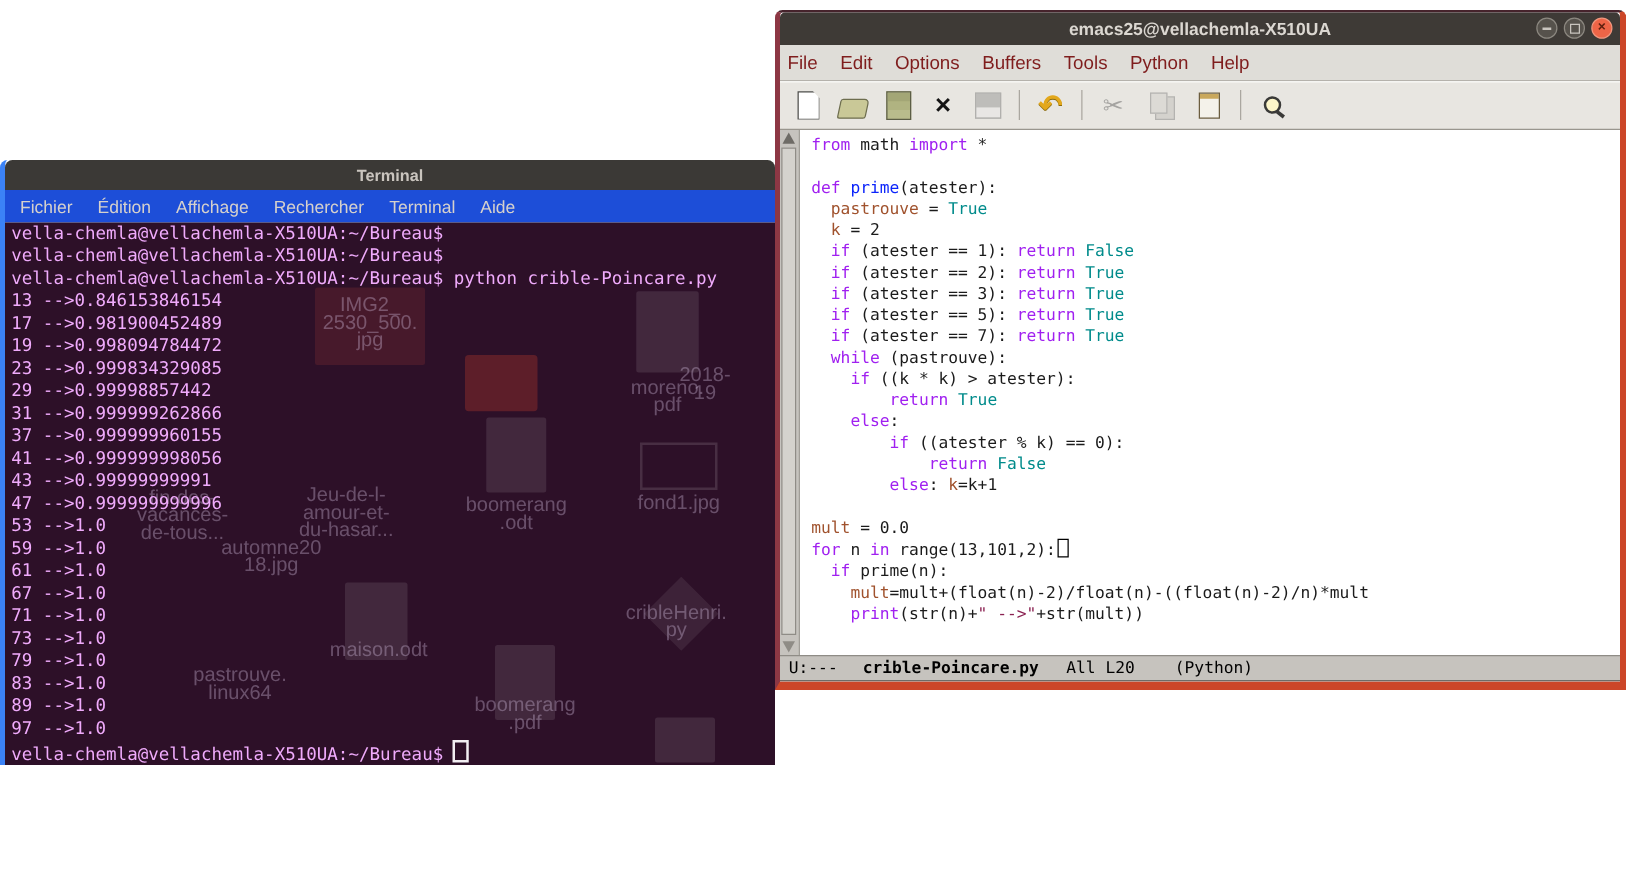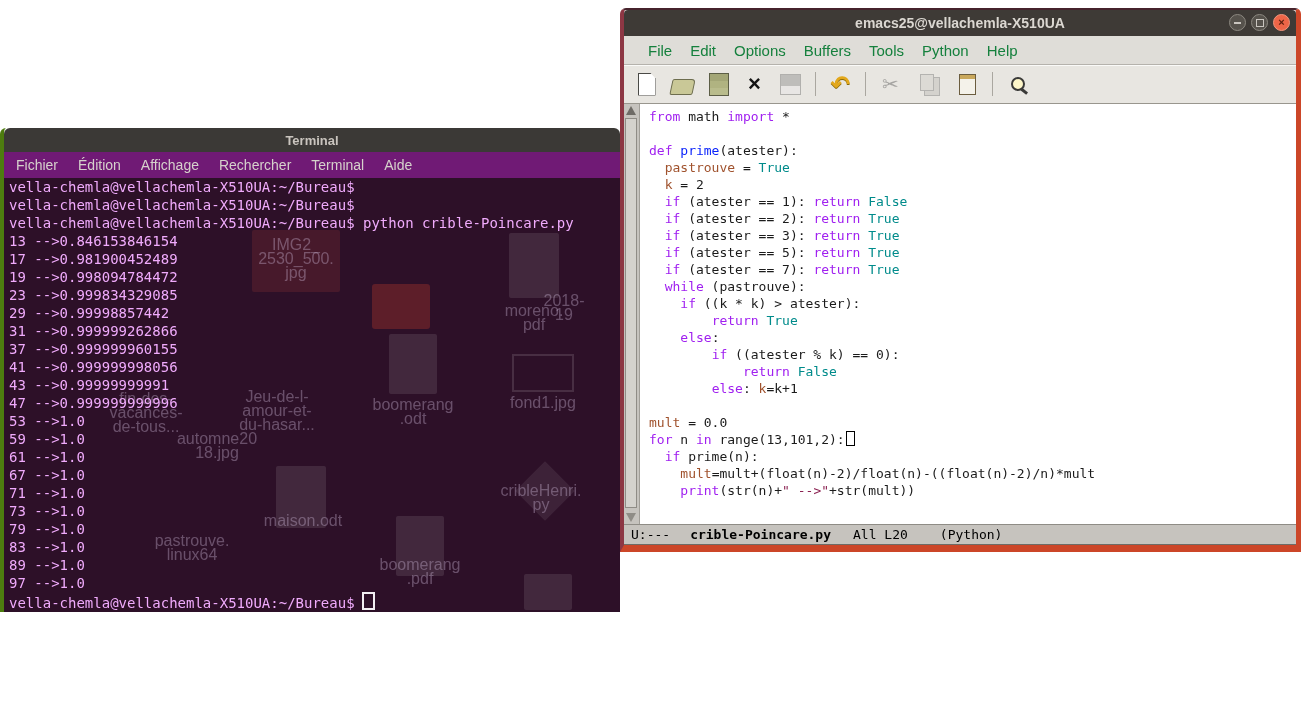--- a/index.html
+++ b/index.html
@@ -1,24 +1,24 @@
 <!DOCTYPE html>
 <html><head>
 <meta charset="utf-8">
 <style>
   html,body{margin:0;padding:0;background:#fff;}
   .canvas{position:relative;width:1301px;height:709px;background:#ffffff;overflow:hidden;
           font-family:"Liberation Sans",sans-serif;}
 
   
   .terminal{position:absolute;left:0;top:128px;width:620px;height:484px;
-            border-left:4px solid #4d7c0f;box-sizing:border-box;border-radius:6px 6px 0 0;}
+            border-left:4px solid #3b82f6;box-sizing:border-box;border-radius:6px 6px 0 0;}
   .t-titlebar{height:24px;background:#3b3936;border-radius:6px 6px 0 0;display:flex;
               align-items:center;justify-content:center;color:#c9c4be;font-size:13px;font-weight:bold;}
-  .t-menubar{height:26px;background:#701a75;display:flex;align-items:center;gap:20px;
+  .t-menubar{height:26px;background:#1d4ed8;display:flex;align-items:center;gap:20px;
              padding-left:12px;color:#d6d1cc;font-size:14px;}
   .t-menubar span{cursor:default;}
   .t-body{position:absolute;top:50px;left:0;right:0;bottom:0;background:#2d1028;overflow:hidden;}
   .t-line{font-family:"DejaVu Sans Mono",monospace;font-size:14px;line-height:18px;
           color:#f0abfc;white-space:pre;padding-left:5px;position:relative;z-index:2;}
   .t-cursor{display:inline-block;width:9px;height:14px;border:2px solid #f2eef2;
             vertical-align:-2px;margin-left:7px;}
   
   .ghost-label{position:absolute;z-index:1;color:rgba(205,185,215,0.38);font-size:16px;
                line-height:14px;text-align:center;white-space:pre-line;}
@@ -38,21 +38,21 @@
               display:flex;align-items:center;justify-content:center;position:relative;
               color:#dbd7d1;font-size:14px;font-weight:bold;}
   .e-buttons{position:absolute;right:6px;top:4px;display:flex;gap:5px;}
   .e-btn{width:17px;height:17px;border-radius:50%;background:#56524c;border:1px solid #8c8880;
          box-sizing:border-box;display:flex;align-items:center;justify-content:center;cursor:default;}
   .e-btn .bar{width:7px;height:2px;background:#c9c5bf;}
   .e-btn .sq{width:6px;height:6px;border:1.5px solid #c9c5bf;}
   .e-btn.close{background:#ee6547;border-color:#f0967e;color:#60200f;
                font-size:11px;font-weight:bold;line-height:1;}
   .e-menubar{height:28px;flex:0 0 28px;background:#dfddd8;display:flex;align-items:center;
-             gap:18px;padding-left:24px;font-size:15px;color:#15803d;border-bottom:1px solid #b5b2ac;}
+             gap:18px;padding-left:6px;font-size:15px;color:#7f1d1d;border-bottom:1px solid #b5b2ac;}
   .e-toolbar{height:38px;flex:0 0 38px;background:#e8e6e1;display:flex;align-items:center;
              gap:9px;padding-left:9px;border-bottom:1px solid #99968e;box-shadow:inset 0 1px 0 #fafaf8;}
   .tb-sep{width:1px;height:24px;background:#aaa7a0;margin:0 2px;}
   .tb-icon{width:27px;height:27px;display:flex;align-items:center;justify-content:center;
            position:relative;font-size:20px;}
   .tb-icon.dis{opacity:0.45;}
   
   .icon-new-file::before{content:"";width:16px;height:21px;background:#fff;border:1.5px solid #4a4a46;
        display:block;clip-path:polygon(0 0,70% 0,100% 26%,100% 100%,0 100%);}
   .icon-open-file::before{content:"";width:21px;height:14px;background:#c9c897;border:1.5px solid #6d6d4e;

